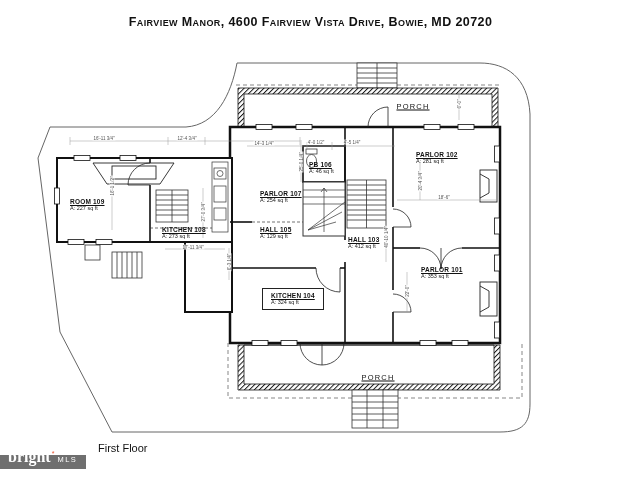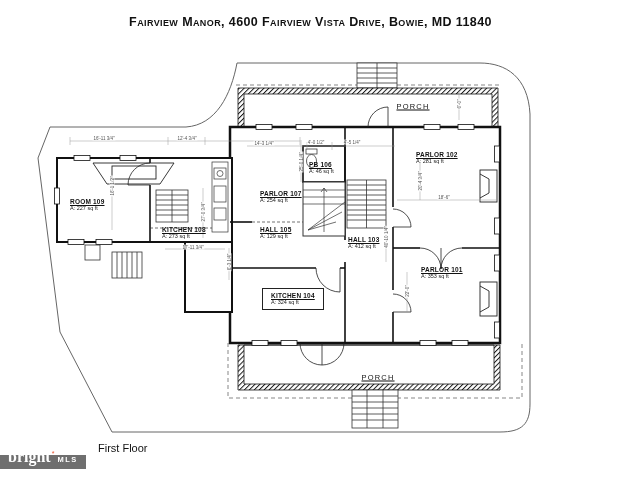--- a/index.html
+++ b/index.html
@@ -27,21 +27,21 @@
     transform:translate(-50%,-50%);background:rgba(255,255,255,.75);padding:0 1px;
   }
   .dim.rot{transform:translate(-50%,-50%) rotate(-90deg);}
   .first-floor{position:absolute;left:55px;top:442px;font-size:11px;color:#111;padding-left:43px;}
   .logo{
     position:absolute;left:0;top:455px;width:86px;height:14px;background:#6f6f6f;
     color:#fff;display:flex;align-items:flex-end;padding:3px 0 4px 8px;box-sizing:border-box;
   }
   .logo-brand{font-family:"Liberation Serif", serif;font-size:16px;font-weight:700;line-height:1;}
   .logo-mark{font-size:7px;line-height:1;margin:0 1px 8px 1px;}
-  .logo-mls{font-size:7.5px;letter-spacing:1.5px;line-height:1;margin:0 0 2px 2px;font-weight:700;}
+  .logo-mls{font-size:7.5px;letter-spacing:1.5px;line-height:1;margin:0 0 2px 2px;font-weight:400;}
 </style>
 </head>
 <body>
 
 <svg class="plan-svg" width="621" height="480" viewBox="0 0 621 480">
   <defs>
     <pattern id="hatch" width="3.5" height="3.5" patternUnits="userSpaceOnUse" patternTransform="rotate(45)">
       <rect width="3.5" height="3.5" fill="#ffffff"></rect>
       <line x1="0" y1="0" x2="0" y2="3.5" stroke="#1a1a1a" stroke-width="2"></line>
     </pattern>
@@ -213,21 +213,21 @@
     <line x1="386" y1="212" x2="386" y2="262"></line>
     <line x1="420" y1="163" x2="420" y2="200"></line>
     <line x1="407" y1="272" x2="407" y2="312"></line>
     <line x1="397" y1="200" x2="497" y2="200"></line>
     <line x1="165" y1="249" x2="225" y2="249"></line>
     <line x1="459" y1="90" x2="459" y2="120"></line>
     <line x1="229" y1="248" x2="229" y2="280"></line>
   </g>
 </svg>
 
-<div class="page-title">Fairview Manor, 4600 Fairview Vista Drive, Bowie, MD 11840</div>
+<div class="page-title">Fairview Manor, 4600 Fairview Vista Drive, Bowie, MD 20720</div>
 
 <div class="label-layer">
     <div class="room-label" style="left: 70px; top: 198px;">
     <div class="room-name">ROOM 109</div>
     <div class="room-area">A: 227 sq ft</div>
   </div>
     <div class="room-label" style="left: 162px; top: 226px;">
     <div class="room-name">KITCHEN 108</div>
     <div class="room-area">A: 273 sq ft</div>
   </div>

